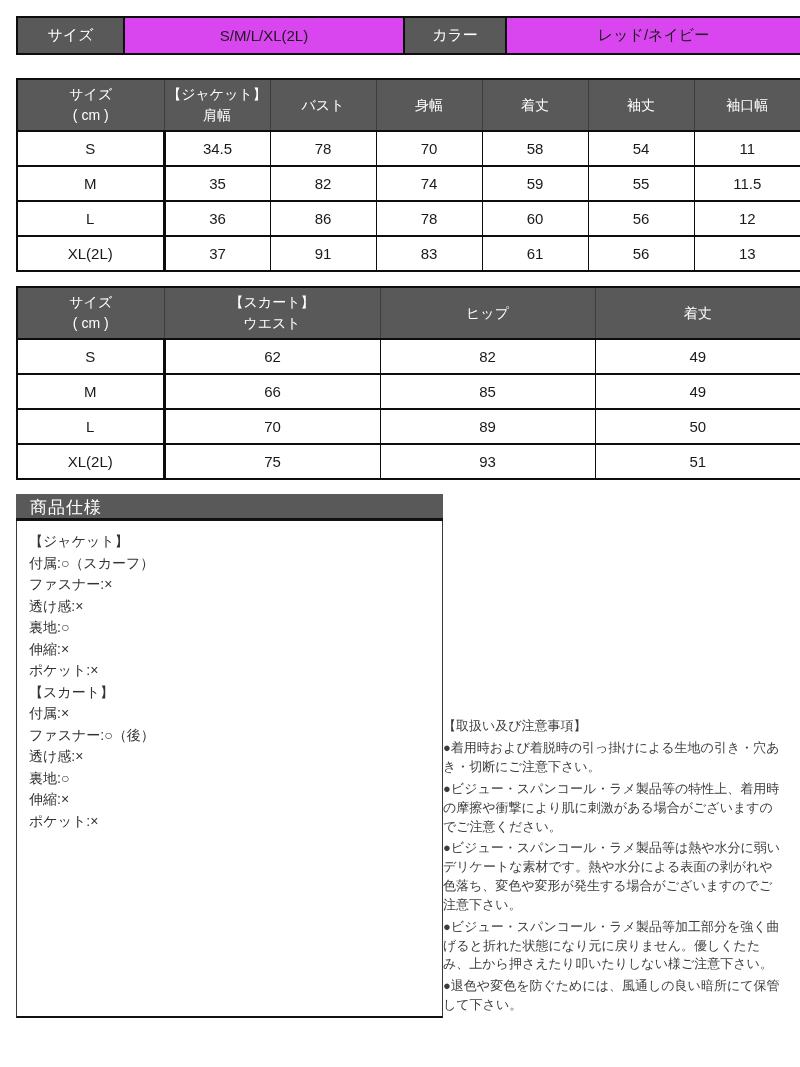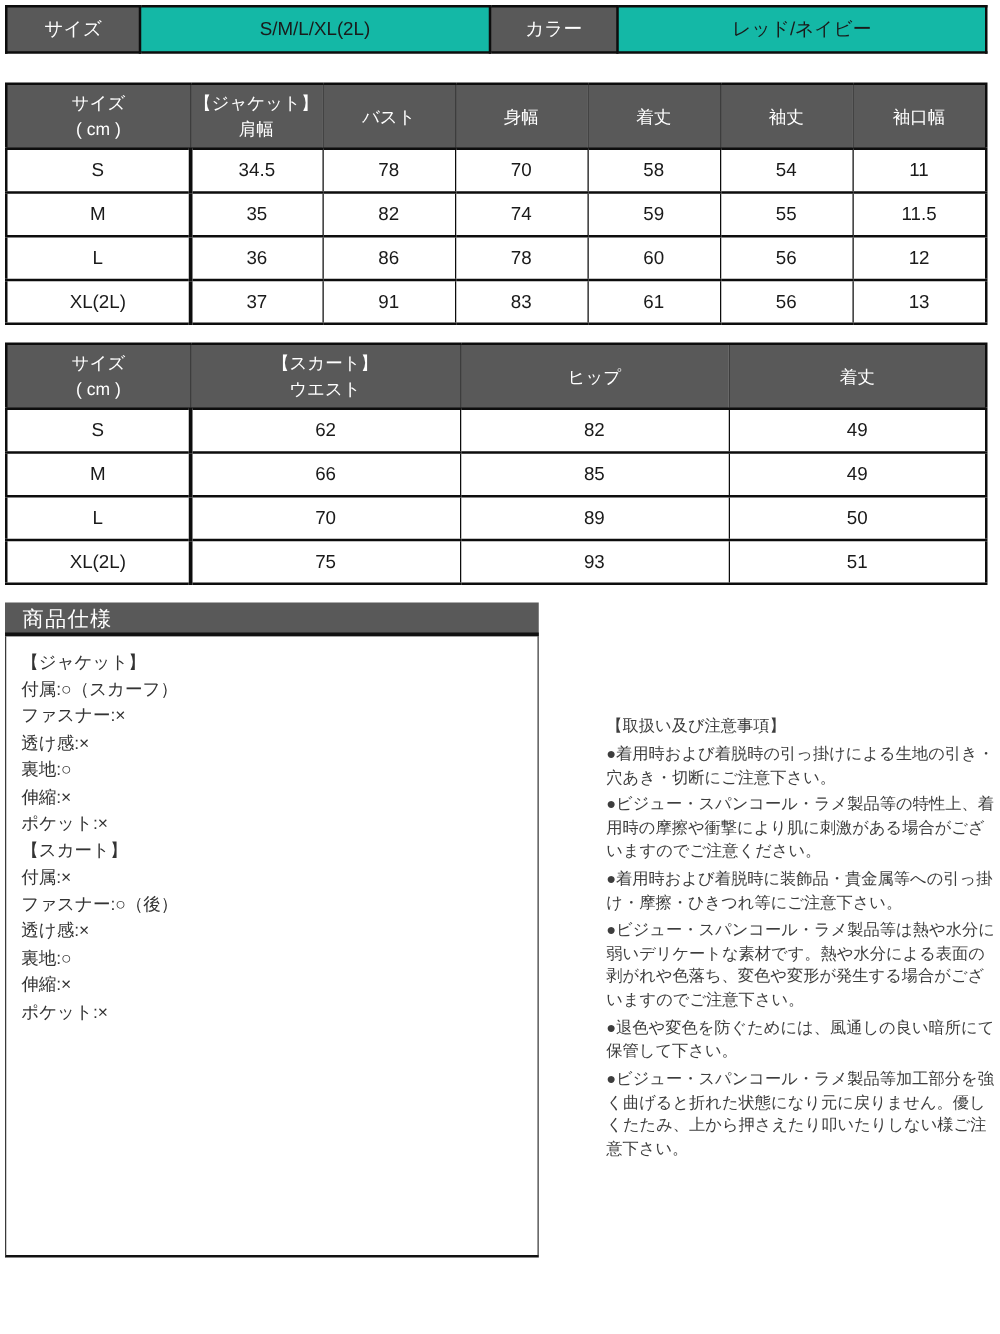--- a/index.html
+++ b/index.html
@@ -1,56 +1,56 @@
 <!DOCTYPE html>
 <html><head>
 <meta charset="utf-8">
 <style>
   html,body { margin:0; padding:0; background:#ffffff; }
   body {
     width:800px; height:1067px; overflow:hidden;
     font-family:"Liberation Sans","DejaVu Sans",sans-serif;
     color:#1a1a1a;
   }
-  .page { padding:4px; }
+  .page { padding:16px; }
 
   table { border-collapse:collapse; table-layout:fixed; width:784px; }
 
   
   .t1 { margin-bottom:23px; border:2px solid #0d0d0d; }
   .t1 th, .t1 td { border:2px solid #0d0d0d; height:35px; text-align:center;
                    font-size:15px; padding:0; }
   .t1 th { background:#595959; color:#ffffff; font-weight:normal; }
-  .t1 td { background:#14b8a6; color:#1a1a1a; }
+  .t1 td { background:#d946ef; color:#1a1a1a; }
 
   
   .tm { margin-bottom:14px; border:2px solid #0d0d0d; }
   .tm th { background:#595959; color:#ffffff; font-weight:normal;
            border:1px solid #3d3d3d; border-top:2px solid #0d0d0d;
            border-bottom:2px solid #0d0d0d; height:50px; font-size:14px;
            padding:0; line-height:1.5; }
   .tm td { border:1px solid #0d0d0d; border-top:2px solid #0d0d0d;
            border-bottom:2px solid #0d0d0d; height:33px; text-align:center;
            font-size:15px; background:#ffffff; padding:0; }
   .tm td.c1 { border-right:3px solid #0d0d0d; }
 
   
-  .bottom { display:flex; align-items:center;gap:38px; }
+  .bottom { display:flex; align-items:flex-end; }
   .left-col { width:427px; flex:0 0 427px; }
   .spec-bar { box-sizing:border-box; width:427px; height:27px;
               background:#595959; border-bottom:3px solid #111111;
               color:#ffffff; font-size:17px; line-height:27px;
               padding-left:14px; letter-spacing:1px; }
   .spec-box { box-sizing:border-box; width:427px; height:497px;
               border:1px solid #3a3a3a; border-top:none;
               border-bottom:2px solid #111111;
               padding:10px 12px; font-size:14px; color:#333333; }
   .spec-line { line-height:21.5px; min-height:21.5px; white-space:pre; }
 
-  .right-col { box-sizing:border-box; margin-left:16px; width:352px;
+  .right-col { box-sizing:border-box; margin-left:0; width:352px;
                padding-top:16px; font-size:13px; color:#3d3d3d;
                line-height:1.45; }
   .care-title { margin-bottom:3px; }
   .care-item { margin-bottom:3px; }
 </style>
 </head>
 <body>
 
 <div class="page">
 
@@ -201,20 +201,19 @@
         <div class="spec-line">裏地:○</div>
         <div class="spec-line">伸縮:×</div>
         <div class="spec-line">ポケット:×</div>
         <div class="spec-line"> </div>
       </div>
     </div>
     <div class="right-col">
       <div class="care-title">【取扱い及び注意事項】</div>
       <div class="care-item">●着用時および着脱時の引っ掛けによる生地の引き・穴あき・切断にご注意下さい。</div>
       <div class="care-item">●ビジュー・スパンコール・ラメ製品等の特性上、着用時の摩擦や衝撃により肌に刺激がある場合がございますのでご注意ください。</div>
-      <div class="care-item">●着用時および着脱時に装飾品・貴金属等への引っ掛け・摩擦・ひきつれ等にご注意下さい。</div>
       <div class="care-item">●ビジュー・スパンコール・ラメ製品等は熱や水分に弱いデリケートな素材です。熱や水分による表面の剥がれや色落ち、変色や変形が発生する場合がございますのでご注意下さい。</div>
+      <div class="care-item">●ビジュー・スパンコール・ラメ製品等加工部分を強く曲げると折れた状態になり元に戻りません。優しくたたみ、上から押さえたり叩いたりしない様ご注意下さい。</div>
       <div class="care-item">●退色や変色を防ぐためには、風通しの良い暗所にて保管して下さい。</div>
-      <div class="care-item">●ビジュー・スパンコール・ラメ製品等加工部分を強く曲げると折れた状態になり元に戻りません。優しくたたみ、上から押さえたり叩いたりしない様ご注意下さい。</div>
     </div>
   </div>
 
 </div>
 
 </body></html>

